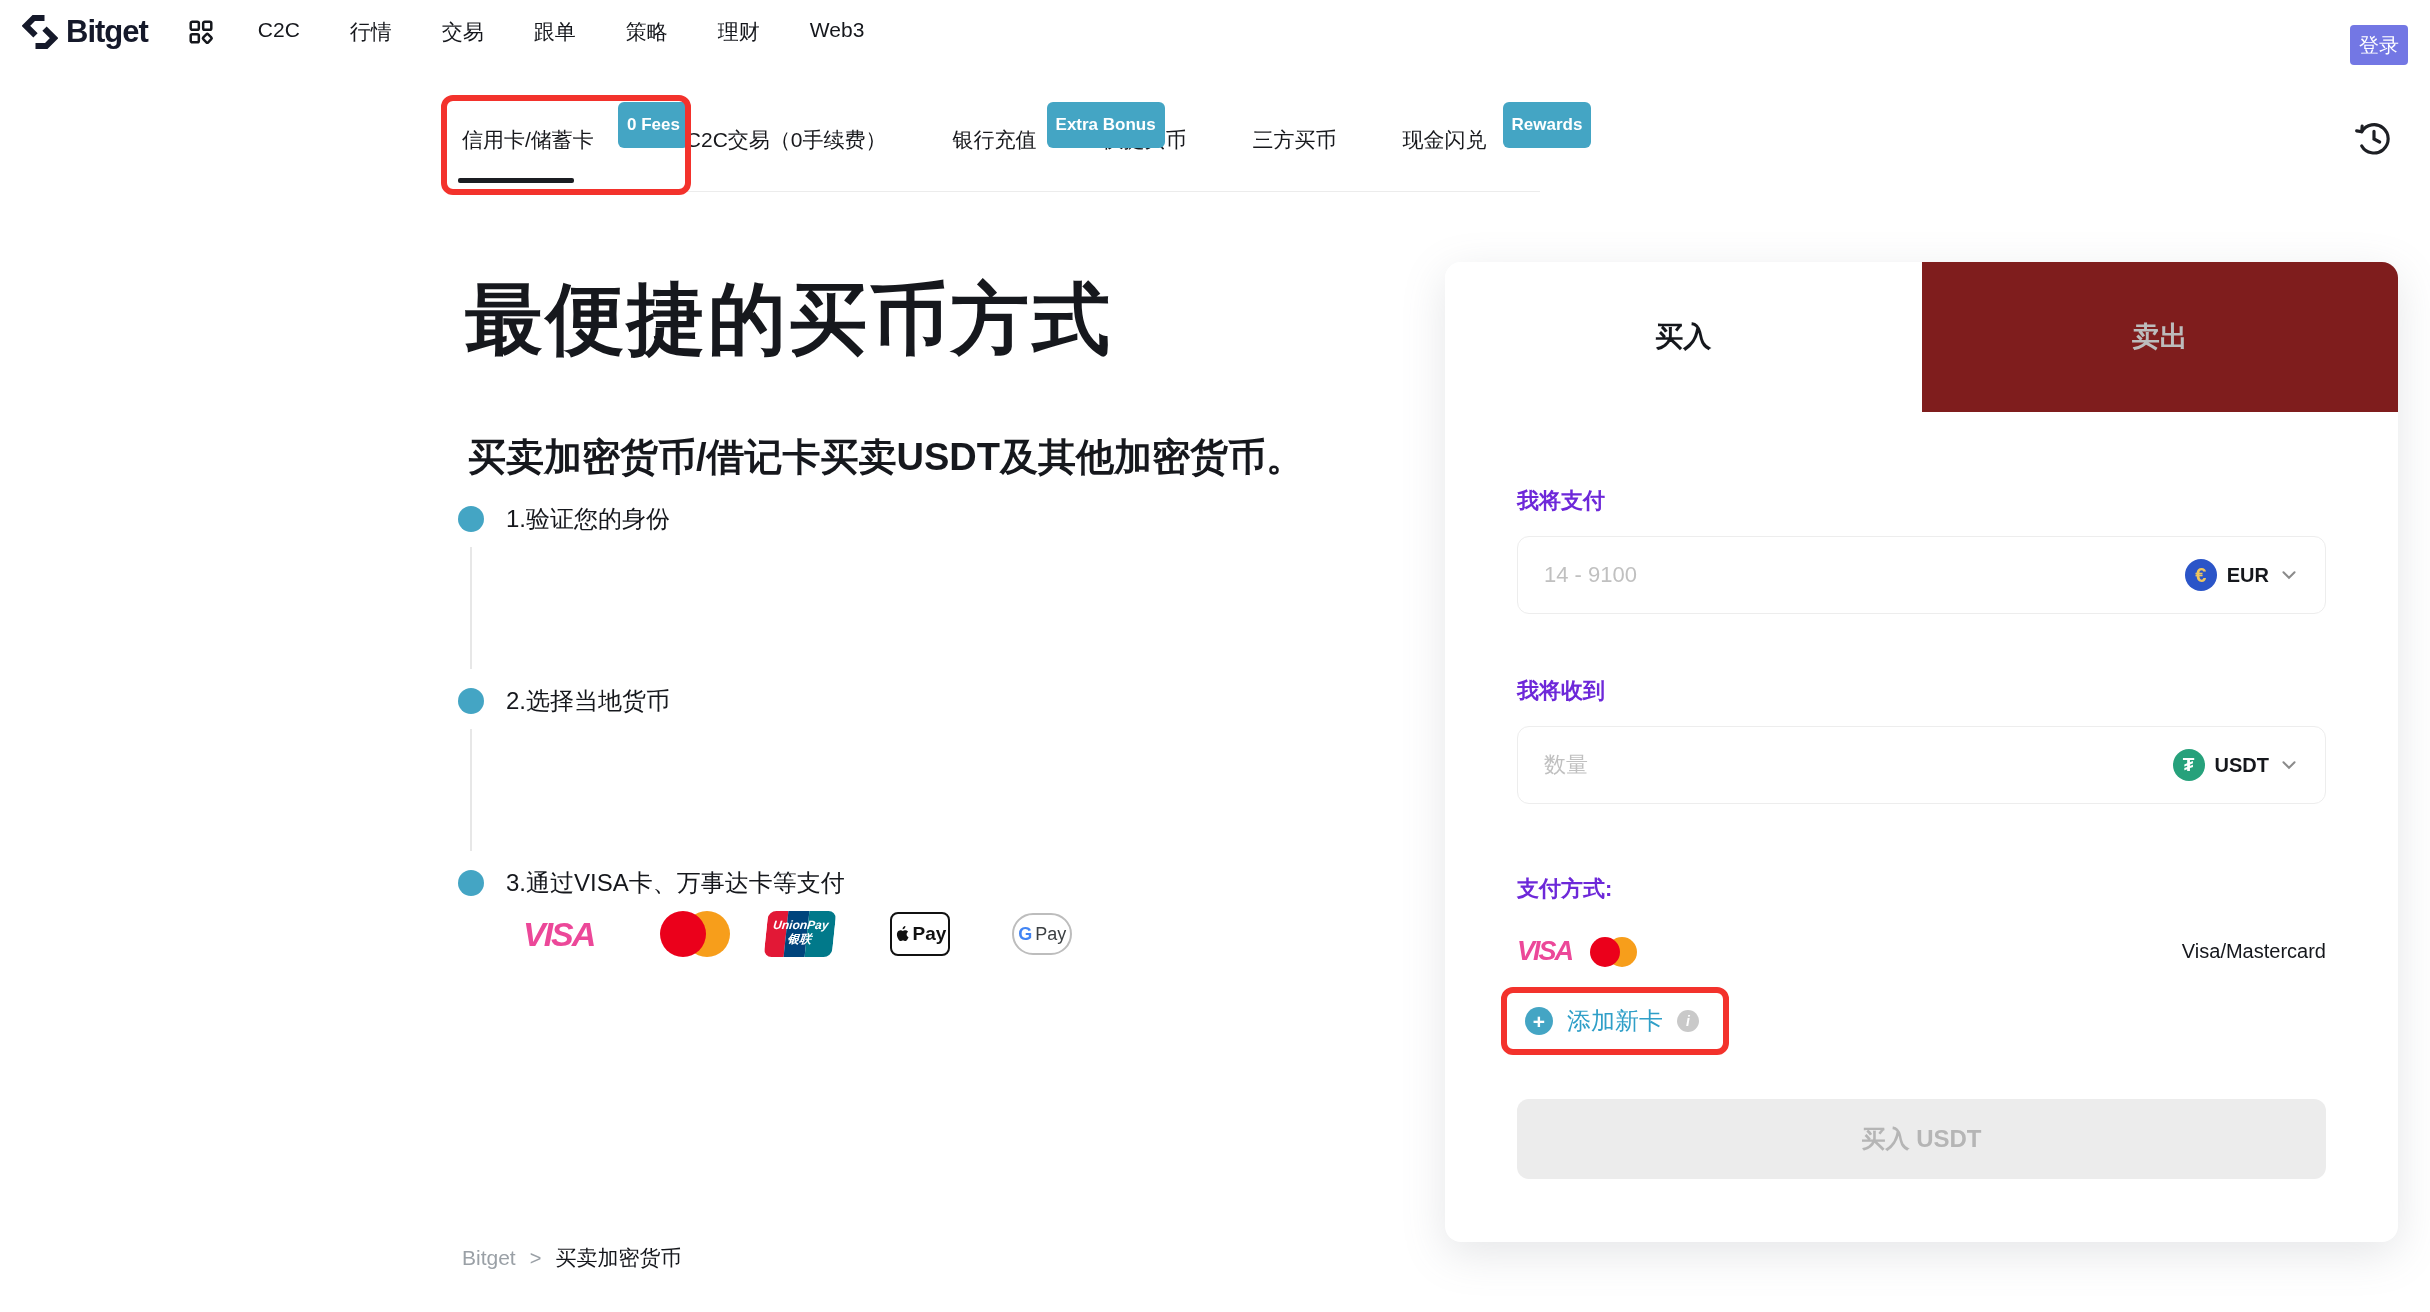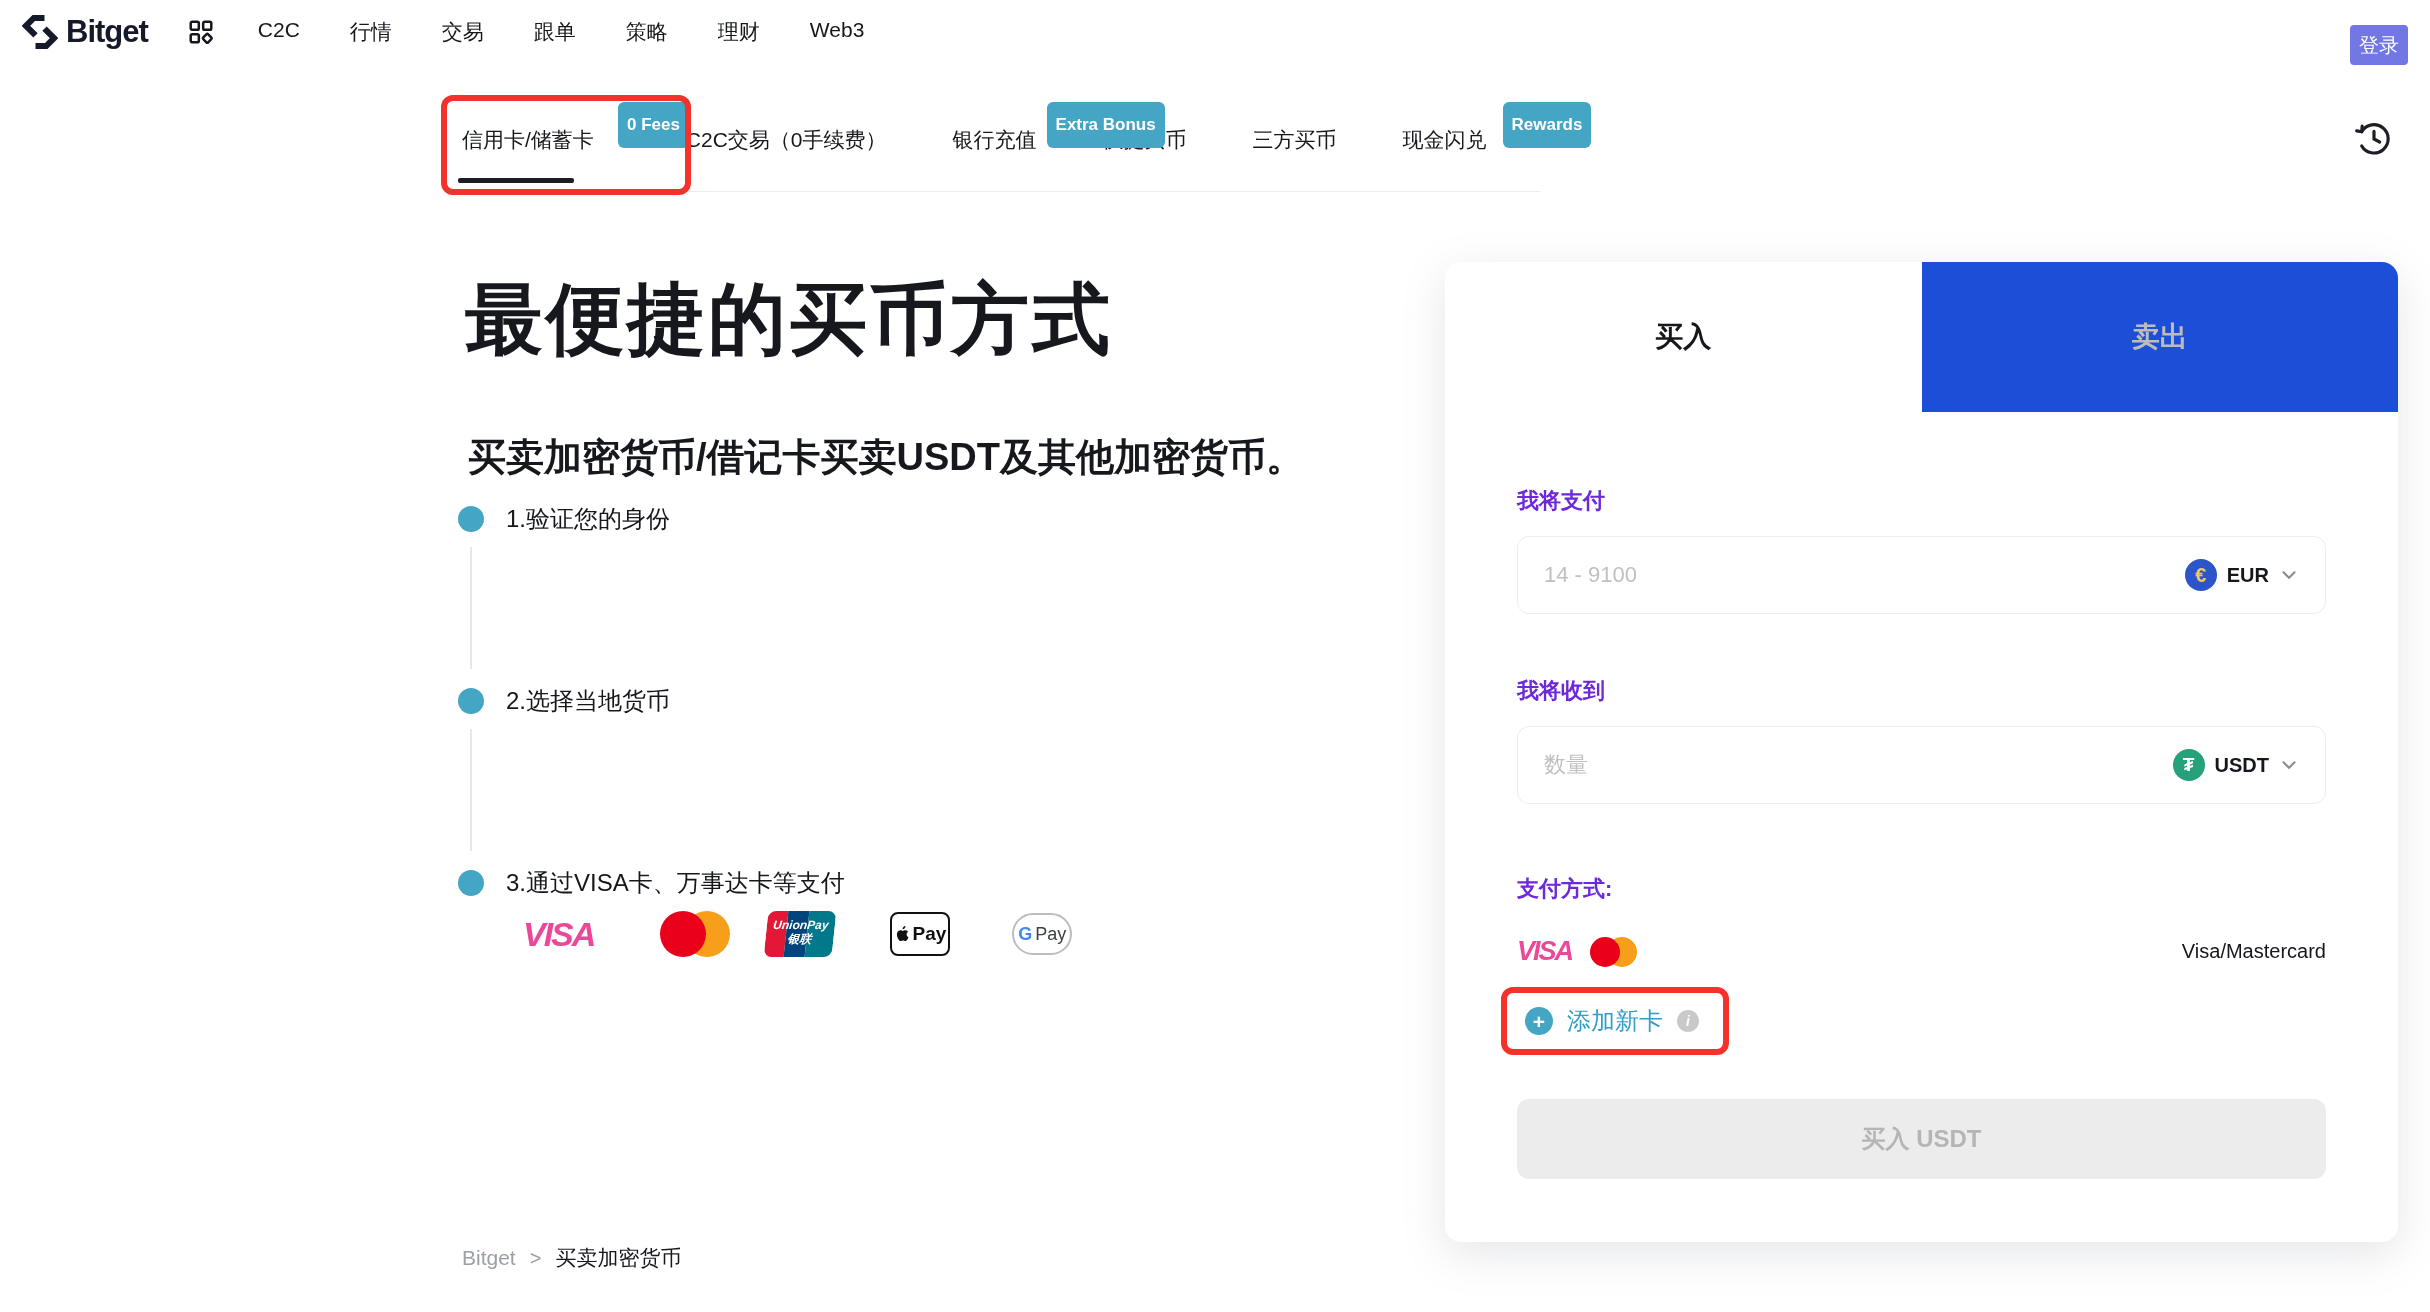--- a/index.html
+++ b/index.html
@@ -77,21 +77,21 @@
   .bc-home { color:#9aa0a6; cursor:pointer; }
   .bc-sep { color:#9aa0a6; font-size:20px; }
   .bc-current { color:#15171c; font-weight:500; }
 
   
   .widget { position:absolute; left:1445px; top:262px; width:953px; height:980px; background:#fff;
             border-radius:16px; box-shadow:0 12px 44px rgba(110,115,130,.18); }
   .w-tabs { display:flex; height:150px; }
   .w-tab { flex:1; display:flex; align-items:center; justify-content:center; font-size:28px; font-weight:700; cursor:pointer; }
   .w-tab.buy { color:#15171c; background:#fff; border-radius:16px 0 0 0; }
-  .w-tab.sell { color:#bcbcbc; background:#1d4ed8; border-radius:0 16px 0 0; }
+  .w-tab.sell { color:#bcbcbc; background:#7f1d1d; border-radius:0 16px 0 0; }
   .w-body { padding:0 72px; }
   .w-label { font-size:22px; font-weight:700; color:#6d28d9; }
   .lbl-pay { margin-top:74px; } .lbl-recv { margin-top:62px; } .lbl-method { margin-top:70px; }
   .w-input { margin-top:20px; height:78px; border:1.5px solid #ededed; border-radius:12px;
              display:flex; align-items:center; justify-content:space-between; padding:0 26px; cursor:text; }
   .ph { font-size:22px; color:#c0c0c0; }
   .cur { display:flex; align-items:center; gap:10px; cursor:pointer; }
   .coin { width:32px; height:32px; border-radius:50%; display:flex; align-items:center; justify-content:center; }
   .coin.eur { background:#2b55c8; color:#f0c75e; font-size:20px; font-weight:700; }
   .coin.usdt { background:#26a17b; color:#fff; font-size:19px; font-weight:700; }

